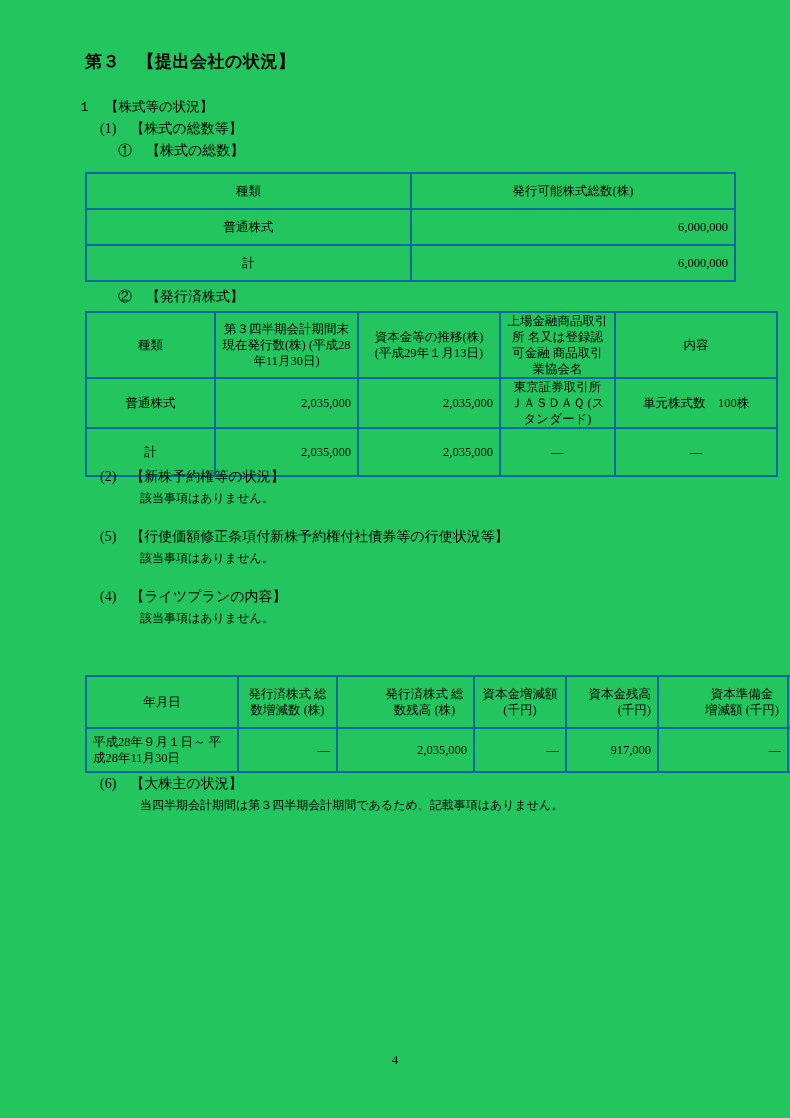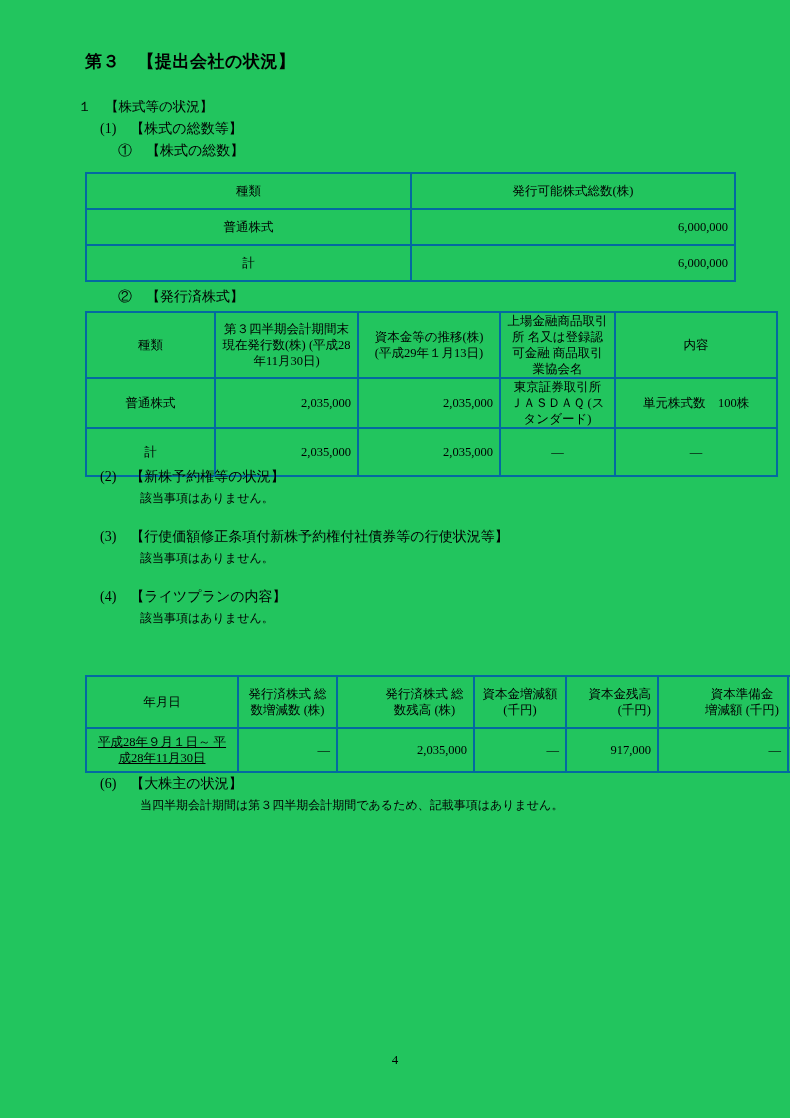--- a/index.html
+++ b/index.html
@@ -61,21 +61,21 @@
     font-size: 12.5px;
   }
   table.doc-table td {
     border: 2px solid #0369a1;
     padding: 0 6px;
     vertical-align: middle;
     line-height: 1.28;
   }
   td.ctr { text-align: center; }
   td.rgt { text-align: right; }
-  td.lft { text-align: center; text-decoration: underline; }
+  td.lft { text-align: left; }
 
   #table1 { left: 85px; top: 172px; width: 621px; }
   #table1 td { height: 34px; }
   #table1 .c0 { width: 311px; }
   #table1 .c1 { width: 310px; }
 
   #table2 { left: 85px; top: 311px; width: 621px; }
   #table2 .c0 { width: 115px; }
   #table2 .c1 { width: 129px; }
   #table2 .c2 { width: 128px; }
@@ -163,21 +163,21 @@
       <td class="rgt">2,035,000</td>
       <td class="ctr">―</td>
       <td class="ctr">―</td>
     </tr>
   </tbody>
     </table>
 
   <div class="lvl2" style="top:468px">(2)　【新株予約権等の状況】</div>
   <div class="body-text" style="top:490px">該当事項はありません。</div>
 
-  <div class="lvl2" style="top:528px">(3)　【行使価額修正条項付新株予約権付社債券等の行使状況等】</div>
+  <div class="lvl2" style="top:528px">(5)　【行使価額修正条項付新株予約権付社債券等の行使状況等】</div>
   <div class="body-text" style="top:550px">該当事項はありません。</div>
 
   <div class="lvl2" style="top:588px">(4)　【ライツプランの内容】</div>
   <div class="body-text" style="top:610px">該当事項はありません。</div>
 
 
   <table class="doc-table" id="table3">
     <tbody>
         <tr class="hdr">
       <td class="ctr c0">年月日</td>

